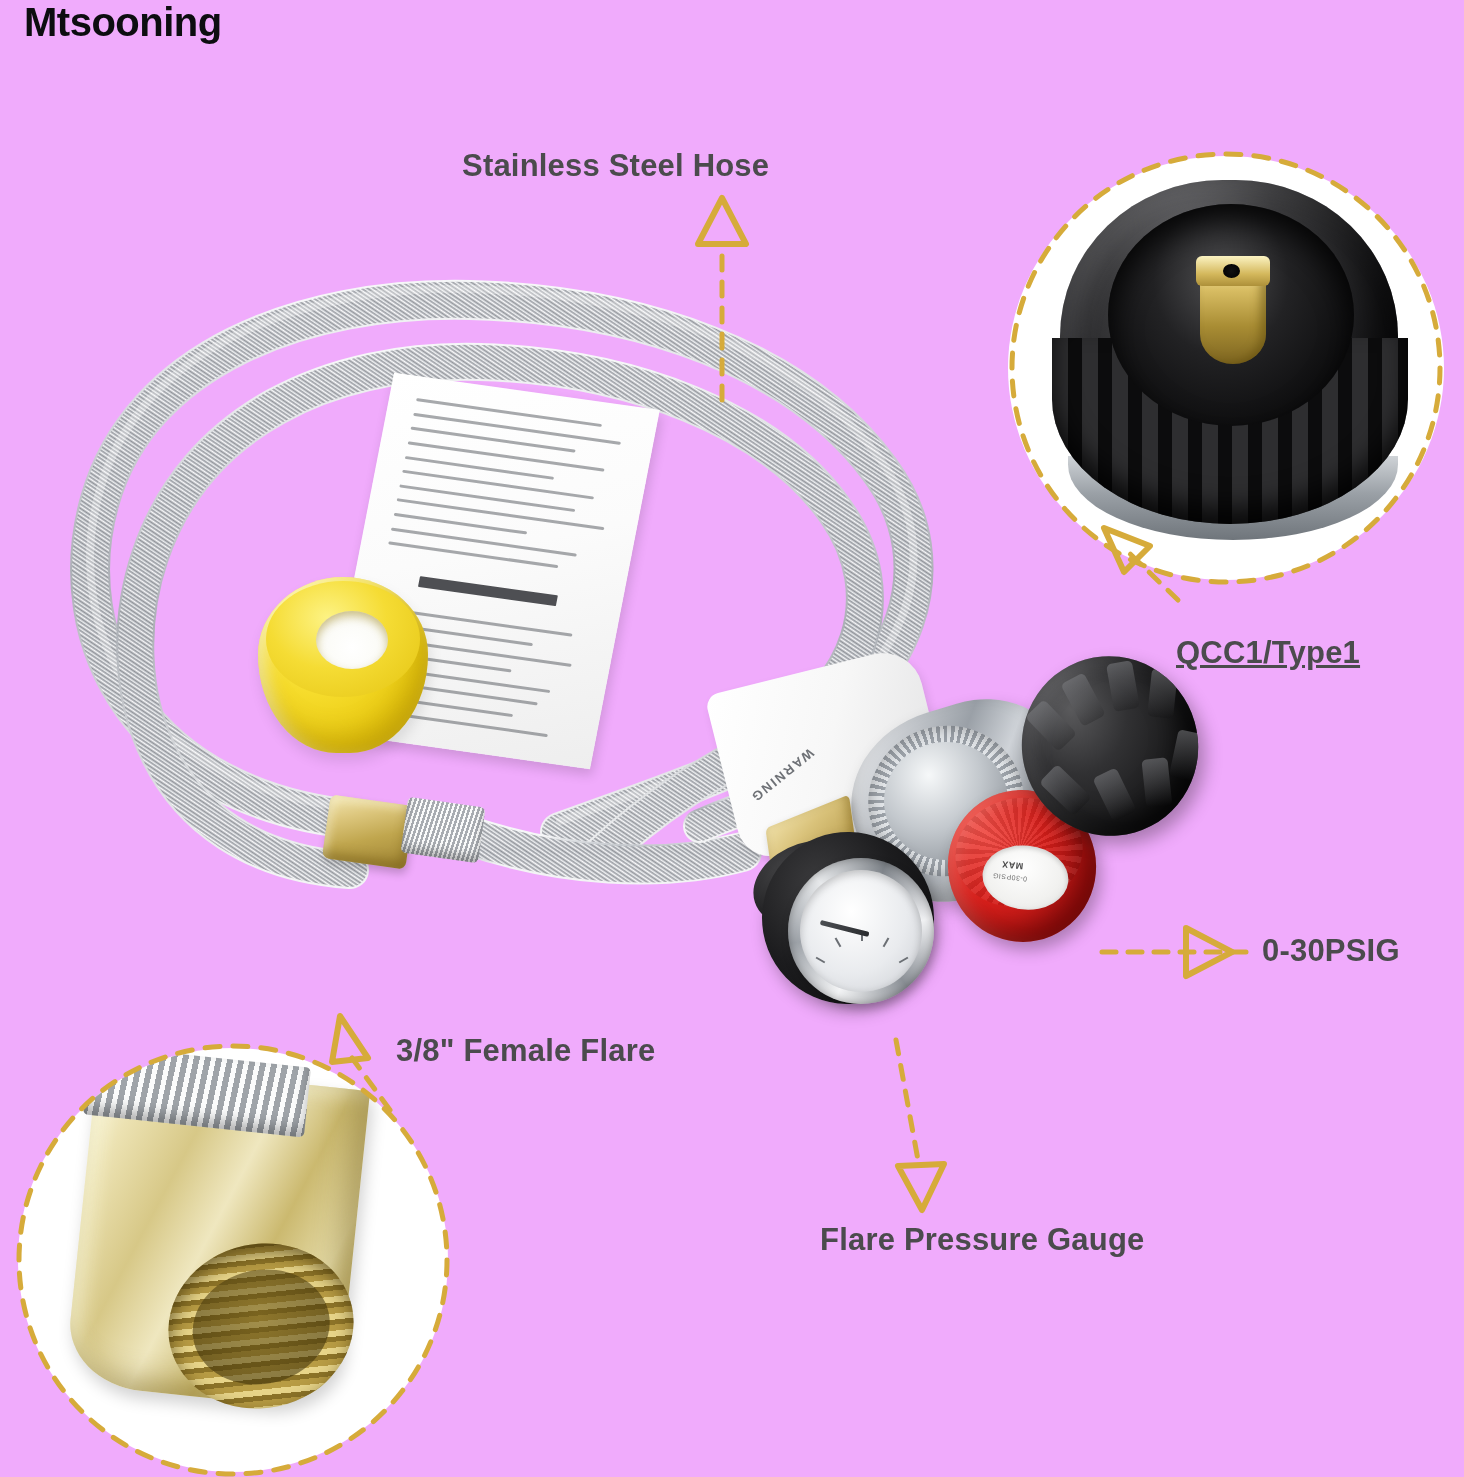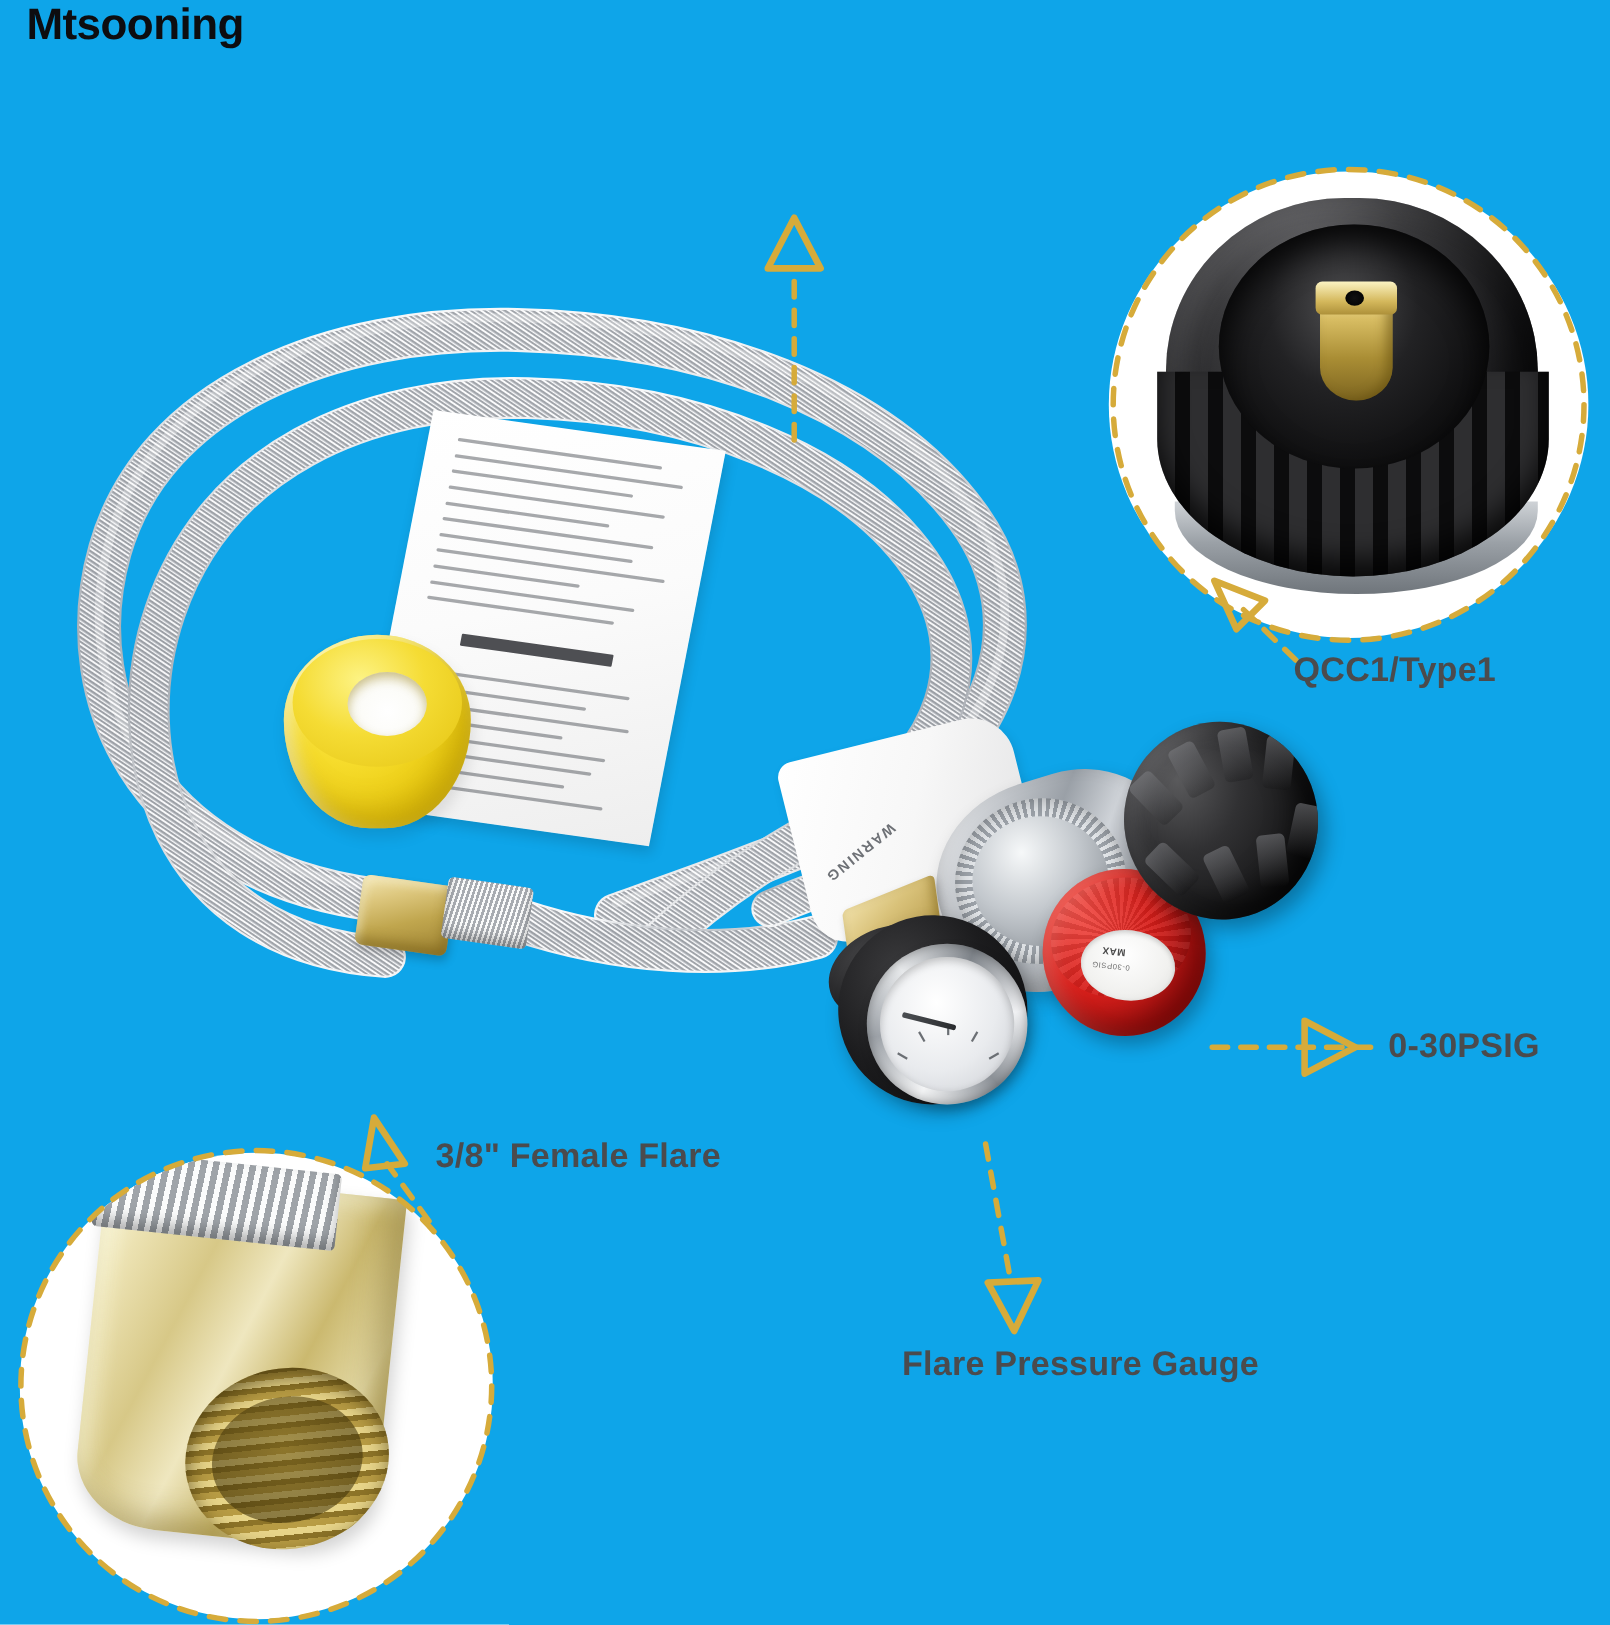--- a/index.html
+++ b/index.html
@@ -4,37 +4,37 @@
 <style>
   * { box-sizing: border-box; }
   html, body { margin:0; padding:0; background:#ffffff; }
   body {
     width:1464px; height:1477px;
     font-family:"Liberation Sans", sans-serif;
     position:relative; overflow:hidden;
     -webkit-font-smoothing:antialiased;
   }
 
-  #stage { position:absolute; inset:0; background:#0ea5e9;padding-left:36px; }
+  #stage { position:absolute; inset:0; background:#f0abfc;padding-left:36px; }
 
   
   .brand {
     position:absolute; left:24px; top:0px;
     font-size:40px; font-weight:bold; color:#0d0d10;
     letter-spacing:-0.5px;
   }
 
   
   .callout {
     position:absolute;
     font-size:31px; font-weight:bold; color:#4b4b4d;
     white-space:nowrap; letter-spacing:0.2px;
   }
   .c-hose  { left:462px; top:148px; }
-  .c-qcc   { left:1176px; top:591px; }
+  .c-qcc   { left:1176px; top:635px;text-decoration:underline; }
   .c-psig  { left:1262px; top:933px; }
   .c-flare { left:396px; top:1033px; }
   .c-gauge { left:820px; top:1222px; }
 
   
   #arrows { position:absolute; inset:0; pointer-events:none; }
 
   
   .hose-wrap { position:absolute; left:0; top:0; width:1464px; height:1477px; }
 
@@ -506,18 +506,19 @@
       <line x1="390" y1="1110" x2="352" y2="1058" stroke="#d6ab3a" stroke-width="5" stroke-dasharray="14 12" stroke-linecap="round"></line>
       <path d="M 340 1016 L 368 1058 L 332 1062 Z" fill="none" stroke="#d6ab3a" stroke-width="6" stroke-linejoin="round"></path>
     </g>
 
     <g>
       <line x1="896" y1="1040" x2="918" y2="1160" stroke="#d6ab3a" stroke-width="5" stroke-dasharray="14 12" stroke-linecap="round"></line>
       <path d="M 922 1210 L 898 1166 L 944 1164 Z" fill="none" stroke="#d6ab3a" stroke-width="6" stroke-linejoin="round"></path>
     </g>
   </svg>
 
+  <div class="callout c-hose">Stainless Steel Hose</div>
   <div class="callout c-qcc">QCC1/Type1</div>
   <div class="callout c-psig">0-30PSIG</div>
   <div class="callout c-flare">3/8" Female Flare</div>
   <div class="callout c-gauge">Flare Pressure Gauge</div>
 
 </div>
 
 </body></html>

